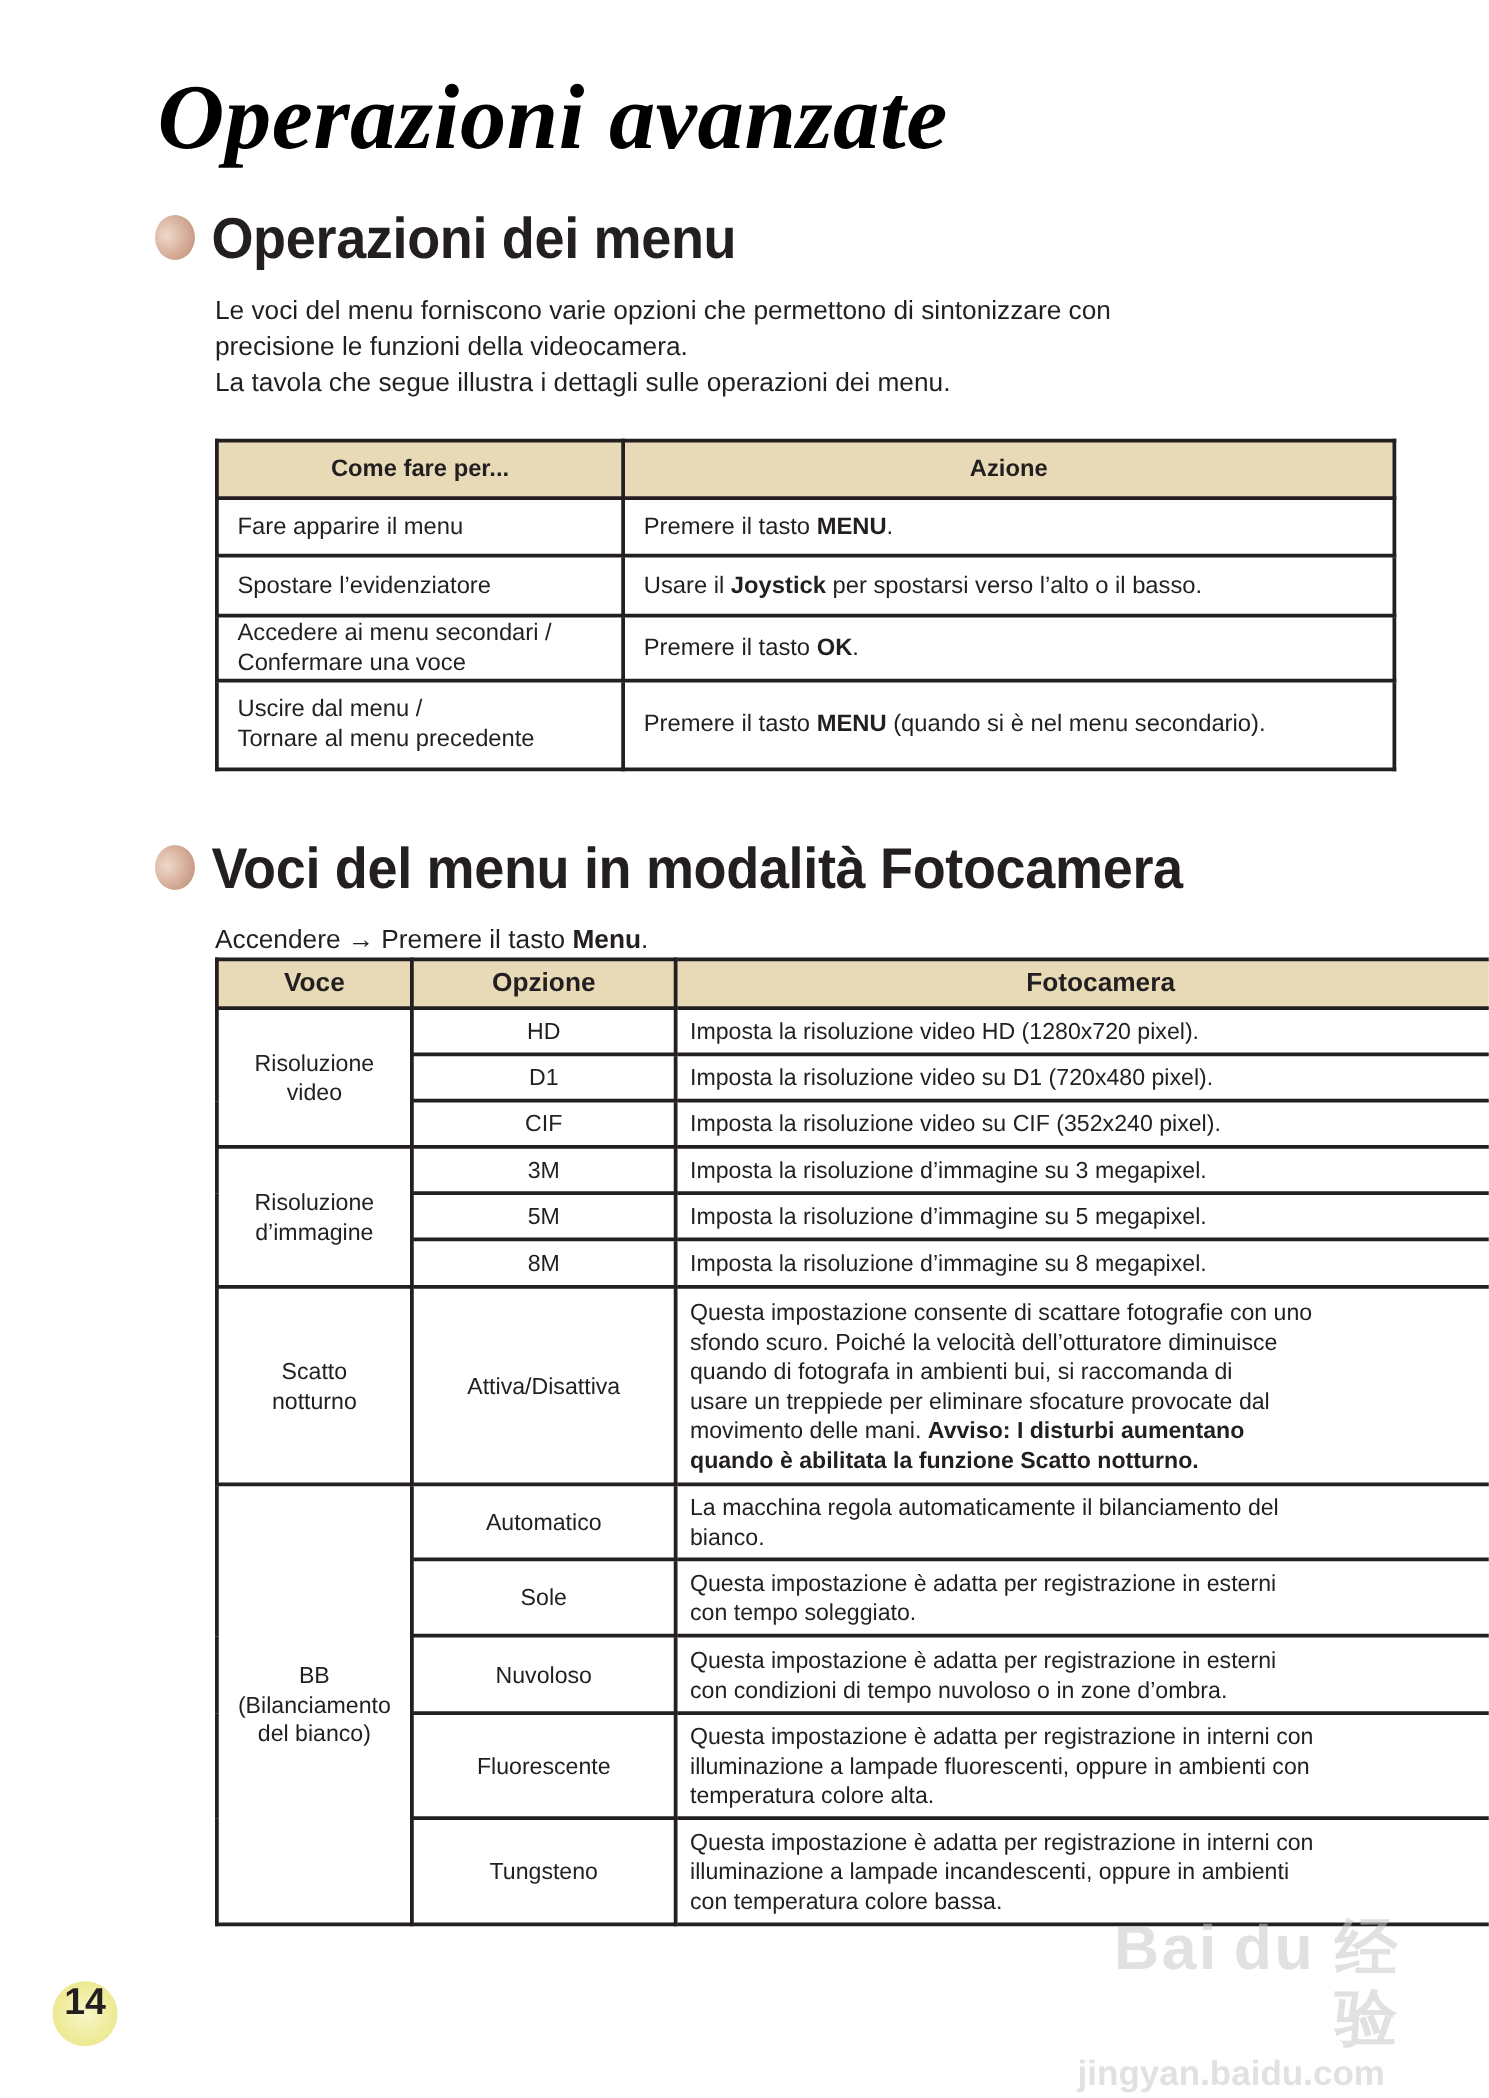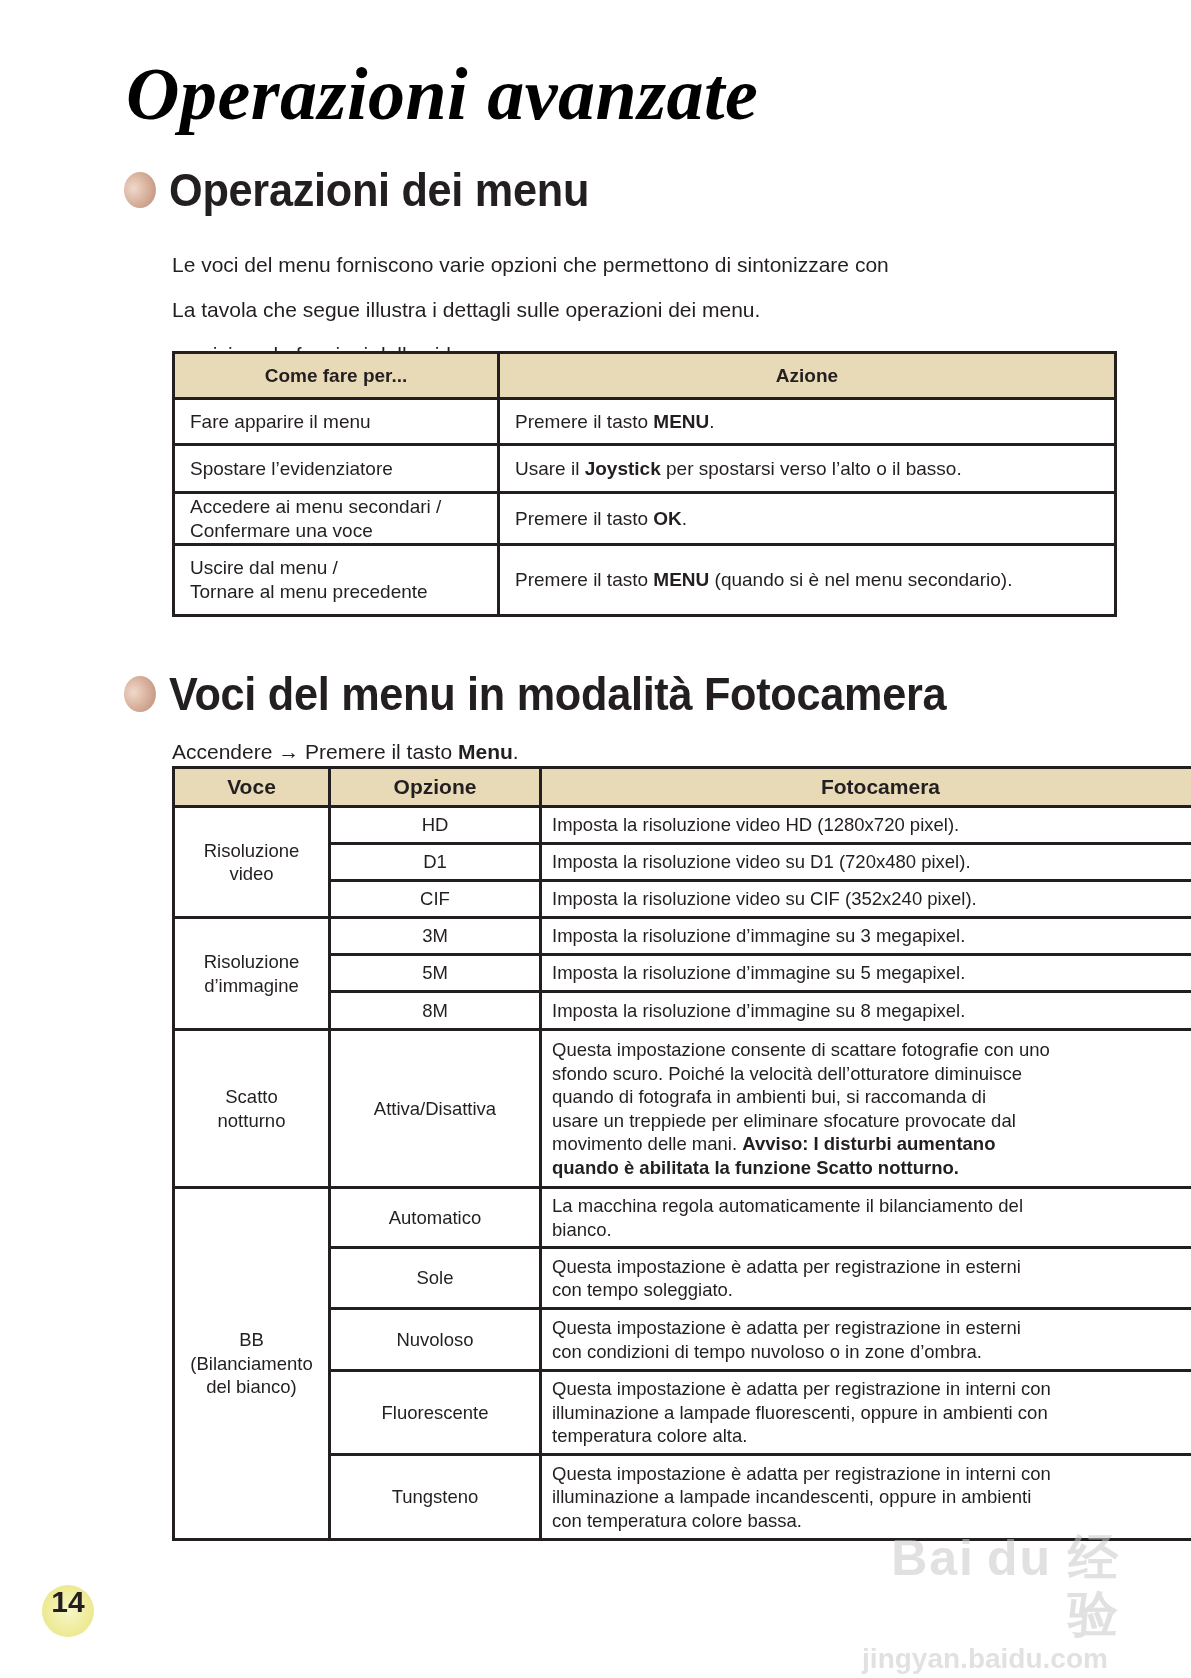--- a/index.html
+++ b/index.html
@@ -7,21 +7,21 @@
          font-family: "Liberation Sans", sans-serif; color: #231f20; }
   .page-title { position: absolute; left: 126px; top: 52px; margin: 0;
     font-family: "Liberation Serif", serif; font-style: italic; font-weight: bold;
     font-size: 74px; line-height: 84px; letter-spacing: 0.5px; color: #000000; }
   .section-heading { position: absolute; left: 124px; margin: 0; display: flex; align-items: center;
     font-family: "Liberation Sans", sans-serif; font-weight: bold; font-size: 46px; line-height: 56px;
     color: #231f20; letter-spacing: -0.3px; transform: scaleX(0.94); transform-origin: left center; }
   .bullet { width: 34px; height: 36px; border-radius: 50%; margin-right: 14px; flex: 0 0 auto;
     background: radial-gradient(circle at 30% 45%, #efd9cb 0%, #dab4a0 45%, #b98a73 100%); }
   .para { position: absolute; left: 172px; margin: 0; font-size: 21px; line-height: 29px; color: #231f20; }
-  .para span { display: block; margin-top: 16px; }
+  .para span { display: block; }
   table { position: absolute; border-collapse: collapse; table-layout: fixed; padding-left: 38px; }
   td, th { border: 3px solid #231f20; padding: 0; color: #231f20; }
   th { background: #e8dab6; font-weight: bold; text-align: center; }
   .t1 { left: 172px; top: 351px; width: 945px; }
   .t1 th { height: 43px; font-size: 19px; }
   .t1 td { font-size: 19px; line-height: 24px; padding: 0 0 0 15px; }
   .t2 { left: 172px; top: 752px; width: 1050px; margin-top: 14px; }
   .t2 th { height: 36px; font-size: 21px; }
   .t2 td { font-size: 18.5px; line-height: 23.5px; }
   .t2 td.c { text-align: center; padding: 0 4px; }
@@ -41,22 +41,22 @@
 
 <h1 class="page-title">Operazioni avanzate</h1>
 
 <h2 class="section-heading" style="top:162px;">
   <span class="bullet"></span>
   <span>Operazioni dei menu</span>
 </h2>
 
 <p class="para" style="top:234px;">
   <span>Le voci del menu forniscono varie opzioni che permettono di sintonizzare con</span>
+  <span>precisione le funzioni della videocamera.</span>
   <span>La tavola che segue illustra i dettagli sulle operazioni dei menu.</span>
-  <span>precisione le funzioni della videocamera.</span>
 </p>
 
 <table class="t1">
   <colgroup>
       <col style="width:325px">
       <col>
     </colgroup>
   <tbody>
       <tr>
     <th>Come fare per...</th>

